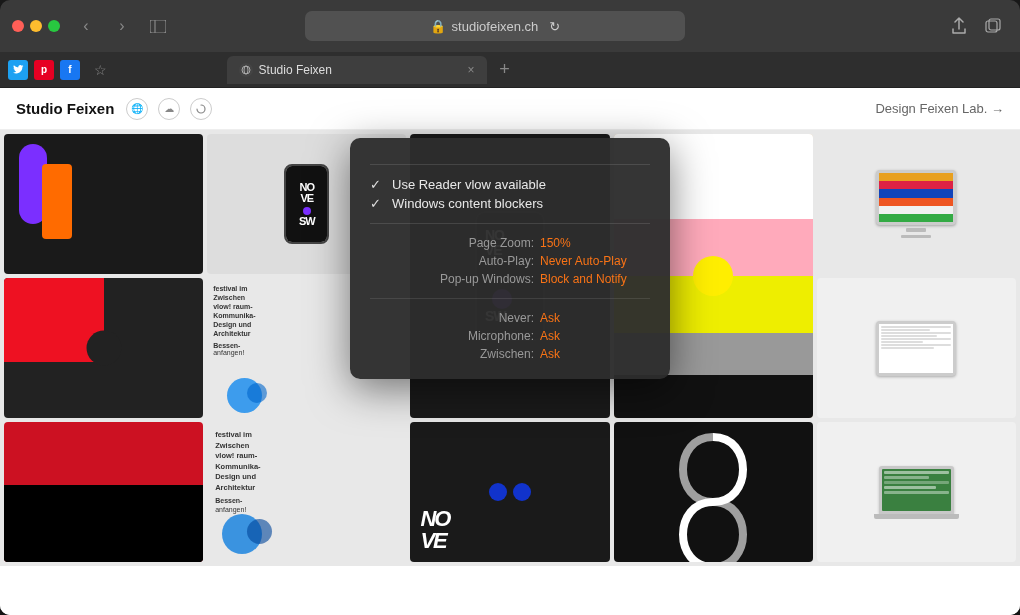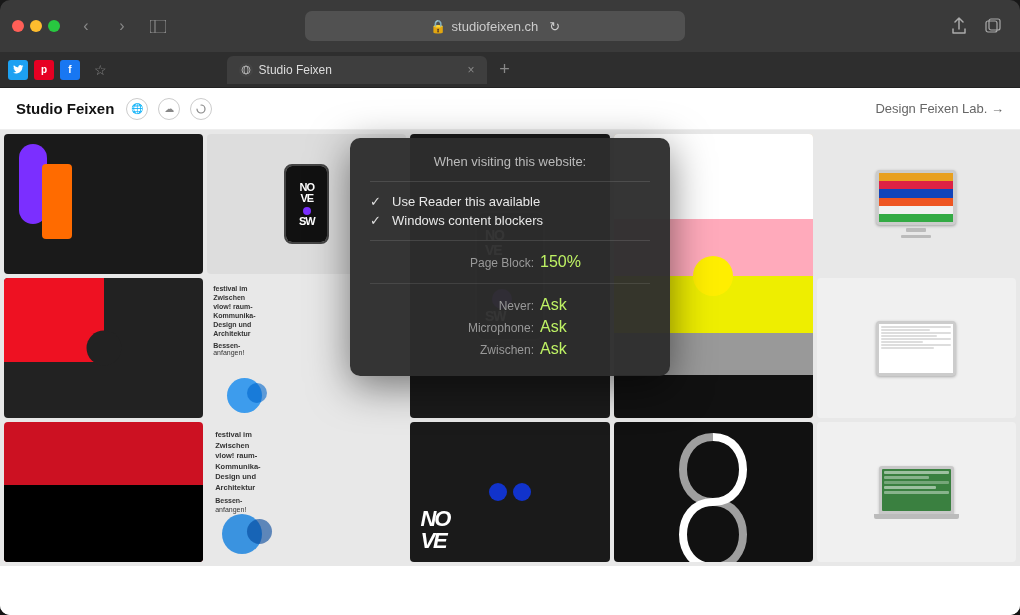--- a/index.html
+++ b/index.html
@@ -439,22 +439,22 @@
     }
 
     .popup-row-label {
       font-size: 12px;
       color: #999;
       text-align: right;
       min-width: 100px;
     }
 
     .popup-row-value {
-      font-size: 16px;
-      color: #bef264;
+      font-size: 12px;
+      color: #f97316;
       font-weight: 500;
       min-width: 110px;
     }
 
     .popup-section-divider {
       border: none;
       border-top: 1px solid rgba(255,255,255,0.1);
       margin: 10px 0;
     }
 
@@ -738,40 +738,47 @@
                 <div style="height:3px; background:rgba(255,255,255,0.4); border-radius:1px;"></div>
               </div>
             </div>
             <div style="width:85px; height:5px; background:#bbb; border-radius:0 0 2px 2px;"></div>
           </div>
         </div>
 
       </div>
 
       <div class="popup-overlay">
-        <div class="popup-title">When visiting this website:</div>
 
         <hr class="popup-divider">
 
         <div class="popup-check-item">
           <span class="checkmark">✓</span>
-          <span class="popup-check-label">Use Reader this available</span>
+          <span class="popup-check-label">Use Reader vlow available</span>
         </div>
 
         <div class="popup-check-item">
           <span class="checkmark">✓</span>
           <span class="popup-check-label">Windows content blockers</span>
         </div>
 
         <hr class="popup-divider">
 
         <div class="popup-settings">
           <div class="popup-row">
-            <span class="popup-row-label">Page Block:</span>
+            <span class="popup-row-label">Page Zoom:</span>
             <span class="popup-row-value">150%</span>
+          </div>
+          <div class="popup-row">
+            <span class="popup-row-label">Auto-Play:</span>
+            <span class="popup-row-value">Never Auto-Play</span>
+          </div>
+          <div class="popup-row">
+            <span class="popup-row-label">Pop-up Windows:</span>
+            <span class="popup-row-value">Block and Notify</span>
           </div>
         </div>
 
         <hr class="popup-section-divider">
 
         <div class="popup-settings">
           <div class="popup-row">
             <span class="popup-row-label">Never:</span>
             <span class="popup-row-value">Ask</span>
           </div>

